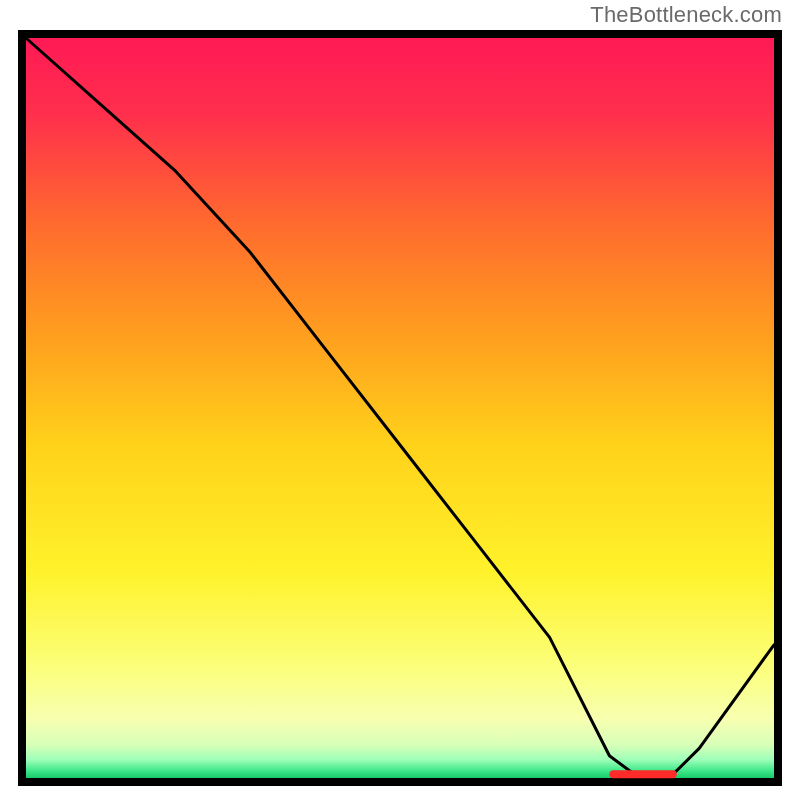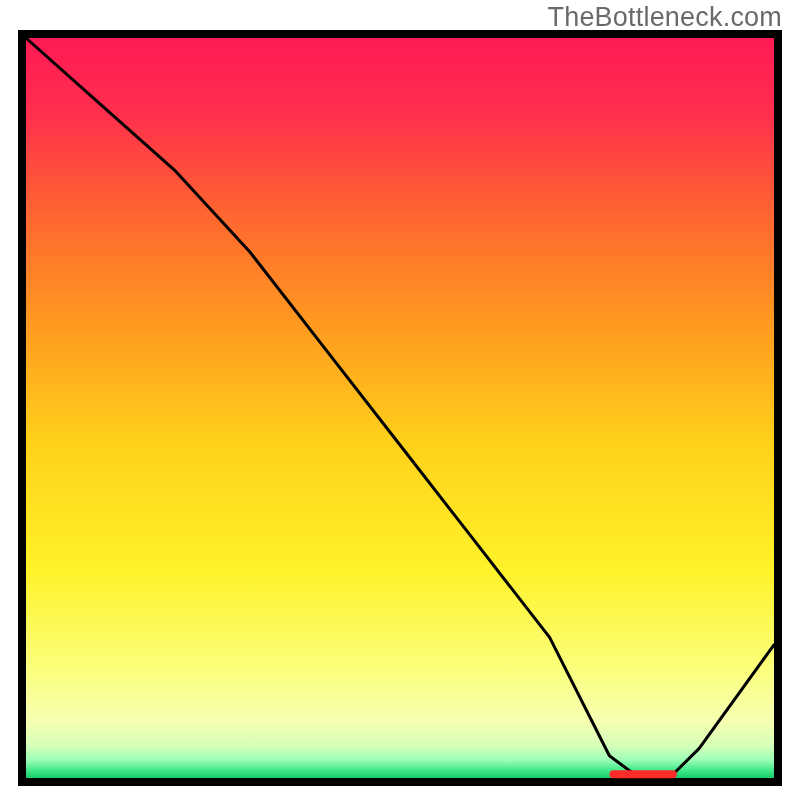--- a/index.html
+++ b/index.html
@@ -12,21 +12,21 @@
   }
   .container {
     position: relative;
     width: 800px;
     height: 800px;
   }
   .watermark {
     position: absolute;
     top: 2px;
     right: 18px;
-    font-size: 27px;
+    font-size: 22px;
     font-weight: 500;
     color: #6a6a6a;
     letter-spacing: 0.2px;
   }
   svg {
     position: absolute;
     top: 0;
     left: 0;
   }
 </style>

